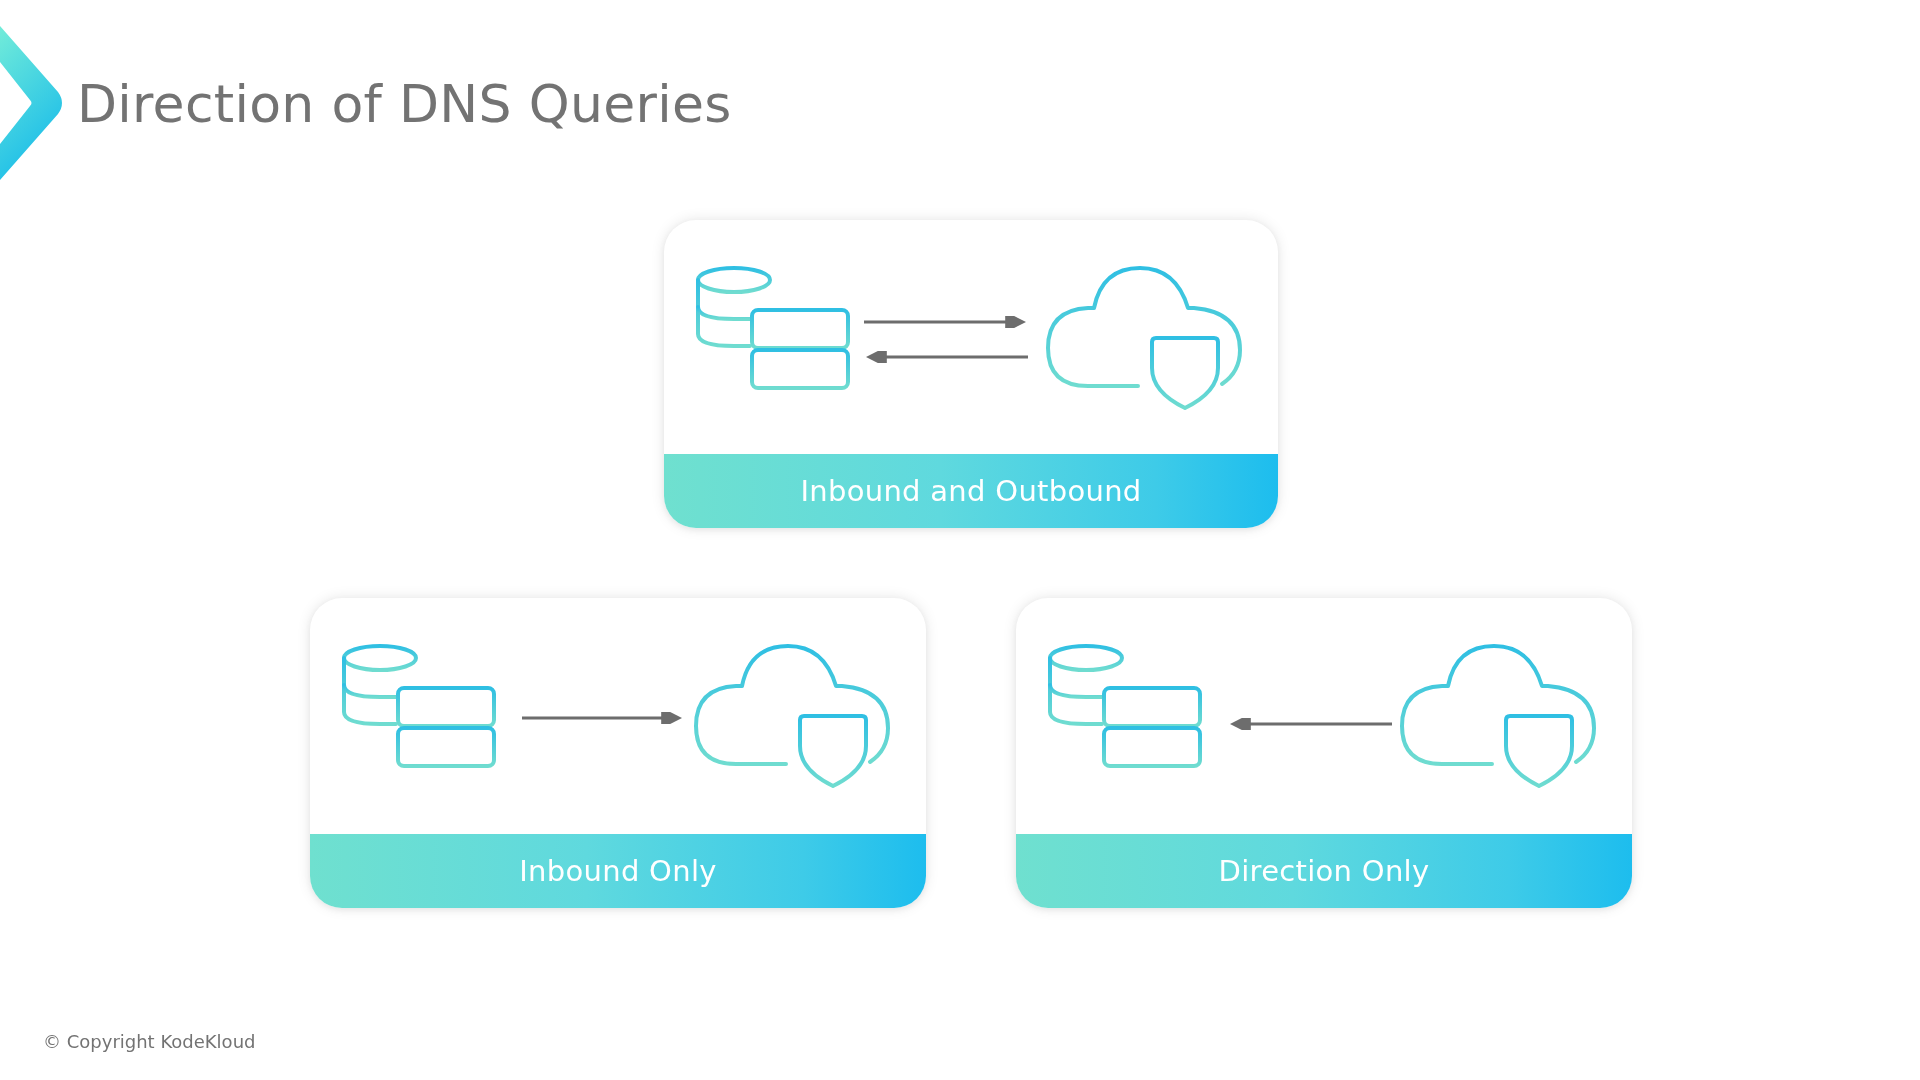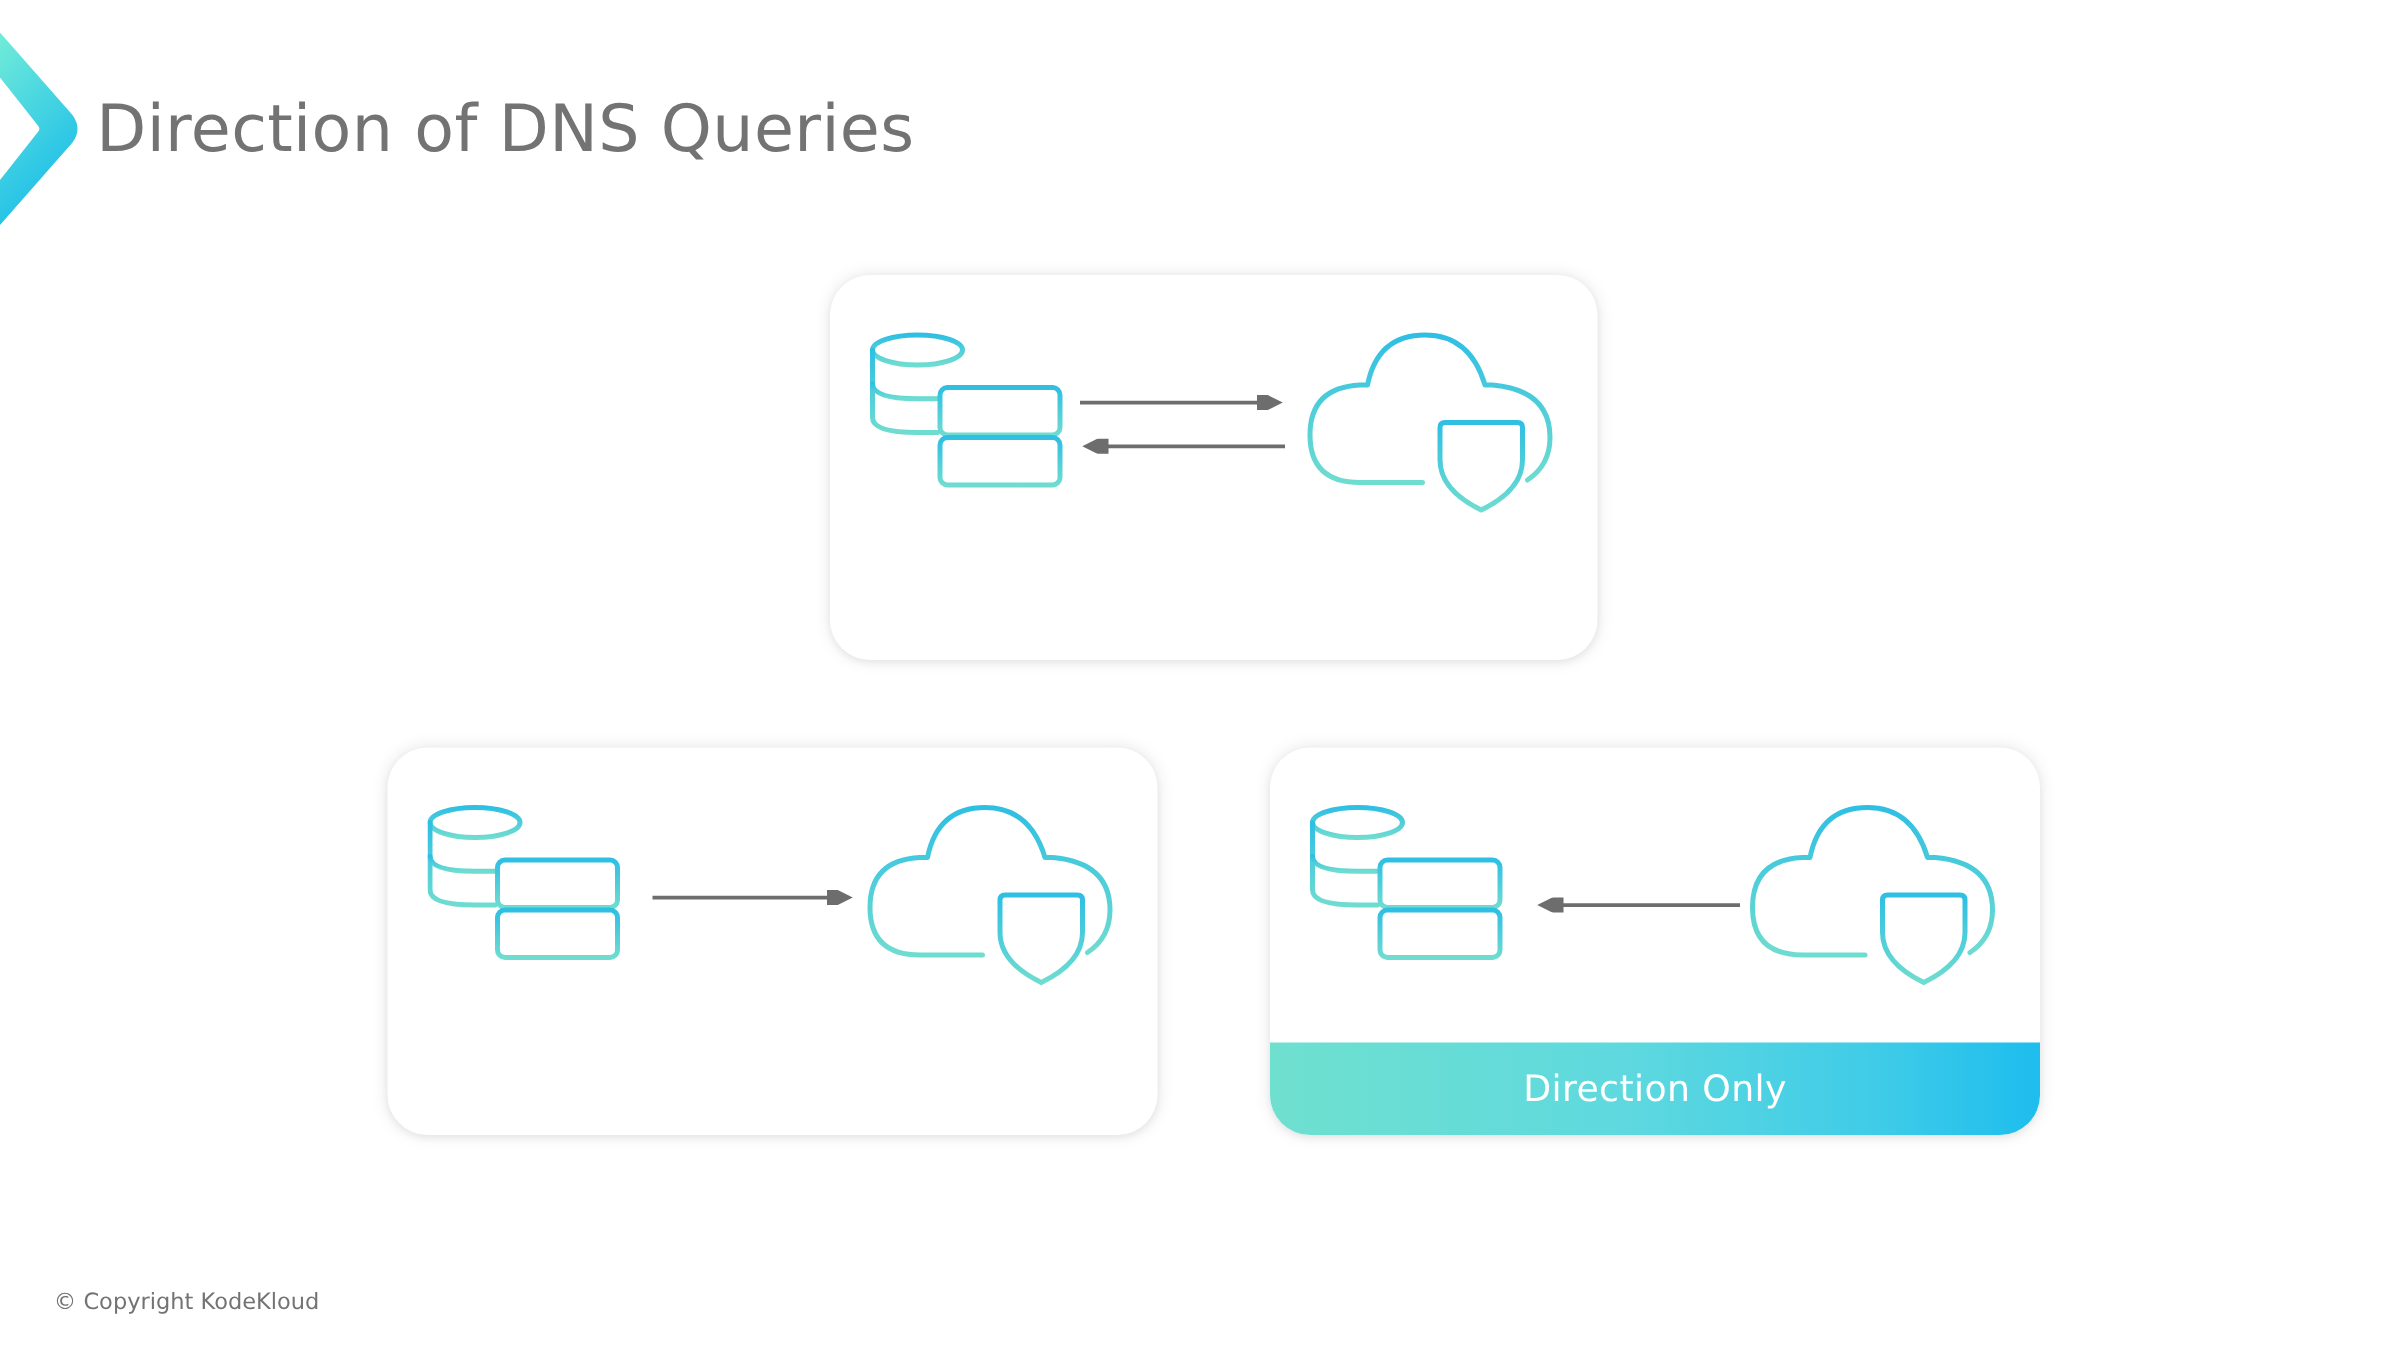--- a/index.html
+++ b/index.html
@@ -151,34 +151,40 @@
       <svg class="arrow" style="left:198px; top:96px; width:168px;" viewBox="0 0 168 12">
         <line x1="2" y1="6" x2="160" y2="6" stroke="#6d6d6d" stroke-width="3" marker-end="url(#arrowHead)"></line>
       </svg>
       <svg class="arrow" style="left:198px; top:131px; width:168px;" viewBox="0 0 168 12">
         <line x1="166" y1="6" x2="8" y2="6" stroke="#6d6d6d" stroke-width="3" marker-end="url(#arrowHead)"></line>
       </svg>
       <svg class="icon-cloud">
           <use href="#cloud-sym"></use>
         </svg>
     </div>
+    <div class="card-footer">
+      <span class="card-label">Inbound and Outbound</span>
+    </div>
   </div>
 
   <div class="card left">
     <div class="card-body">
       <svg class="icon-server">
           <use href="#server-sym"></use>
         </svg>
       <svg class="arrow" style="left:210px; top:114px; width:166px;" viewBox="0 0 166 12">
         <line x1="2" y1="6" x2="158" y2="6" stroke="#6d6d6d" stroke-width="3" marker-end="url(#arrowHead)"></line>
       </svg>
       <svg class="icon-cloud">
           <use href="#cloud-sym"></use>
         </svg>
     </div>
+    <div class="card-footer">
+      <span class="card-label">Inbound Only</span>
+    </div>
   </div>
 
   <div class="card right">
     <div class="card-body">
       <svg class="icon-server">
           <use href="#server-sym"></use>
         </svg>
       <svg class="arrow" style="left:210px; top:120px; width:168px;" viewBox="0 0 168 12">
         <line x1="166" y1="6" x2="8" y2="6" stroke="#6d6d6d" stroke-width="3" marker-end="url(#arrowHead)"></line>
       </svg>

